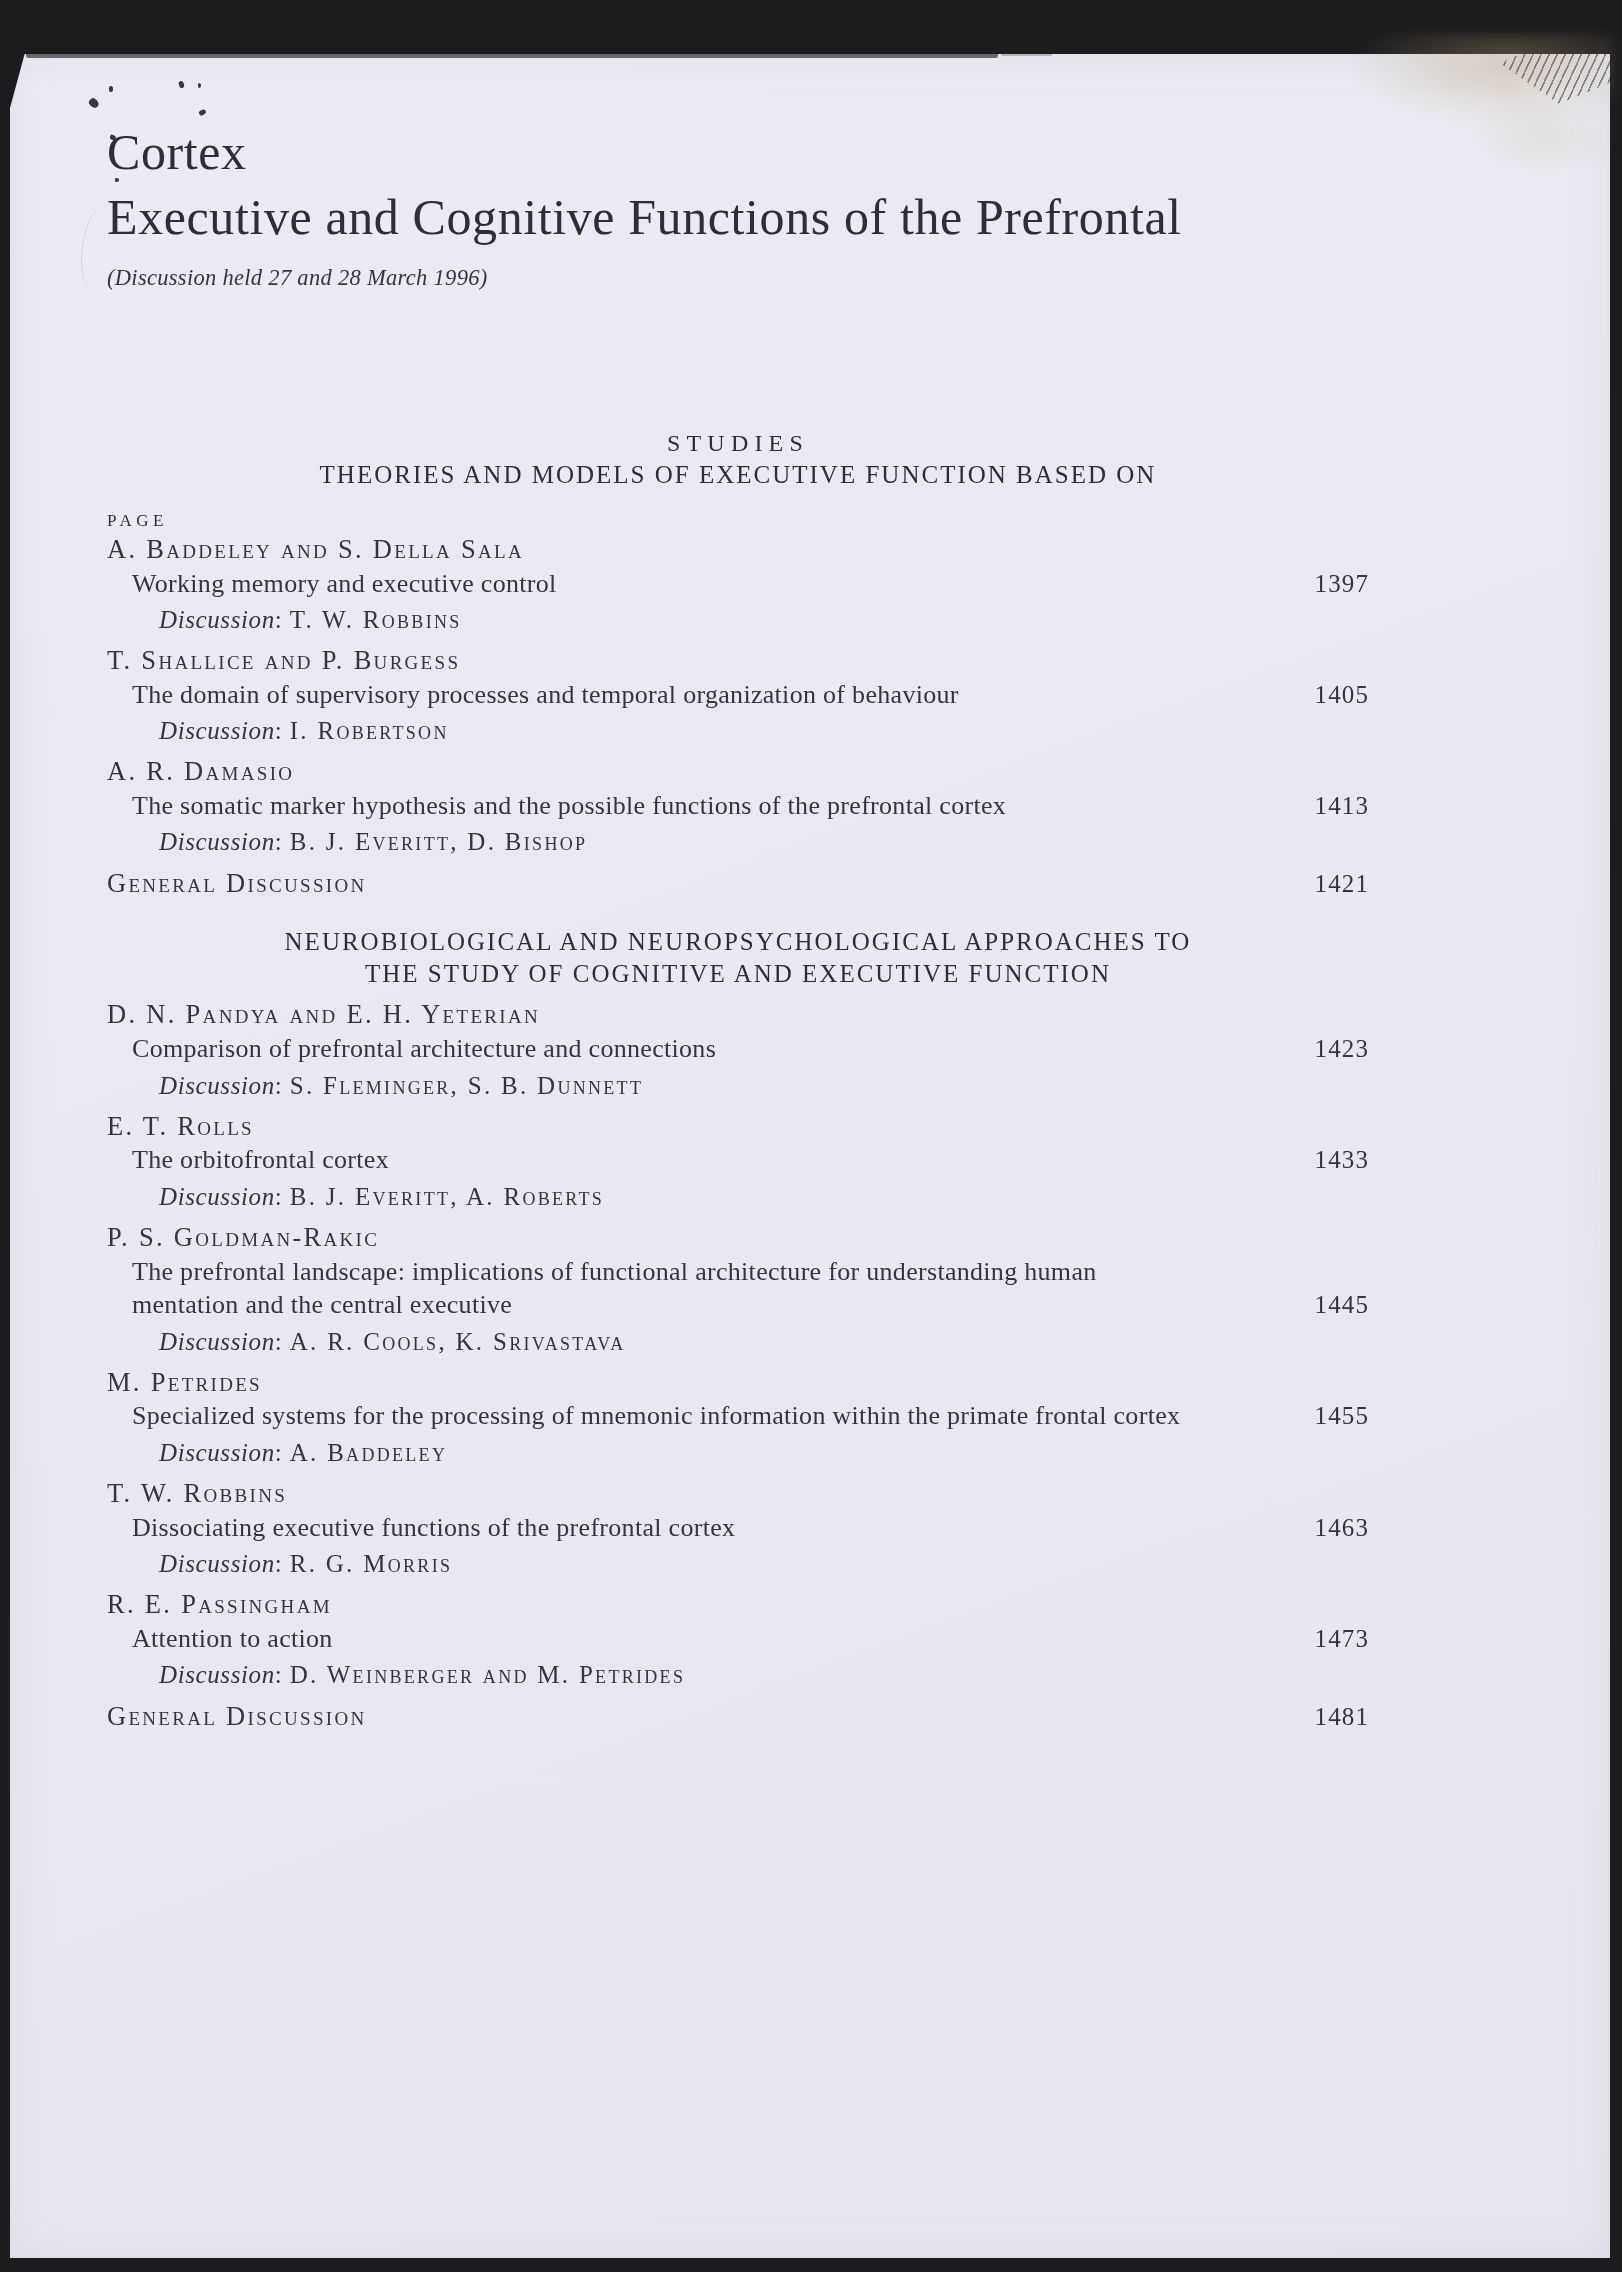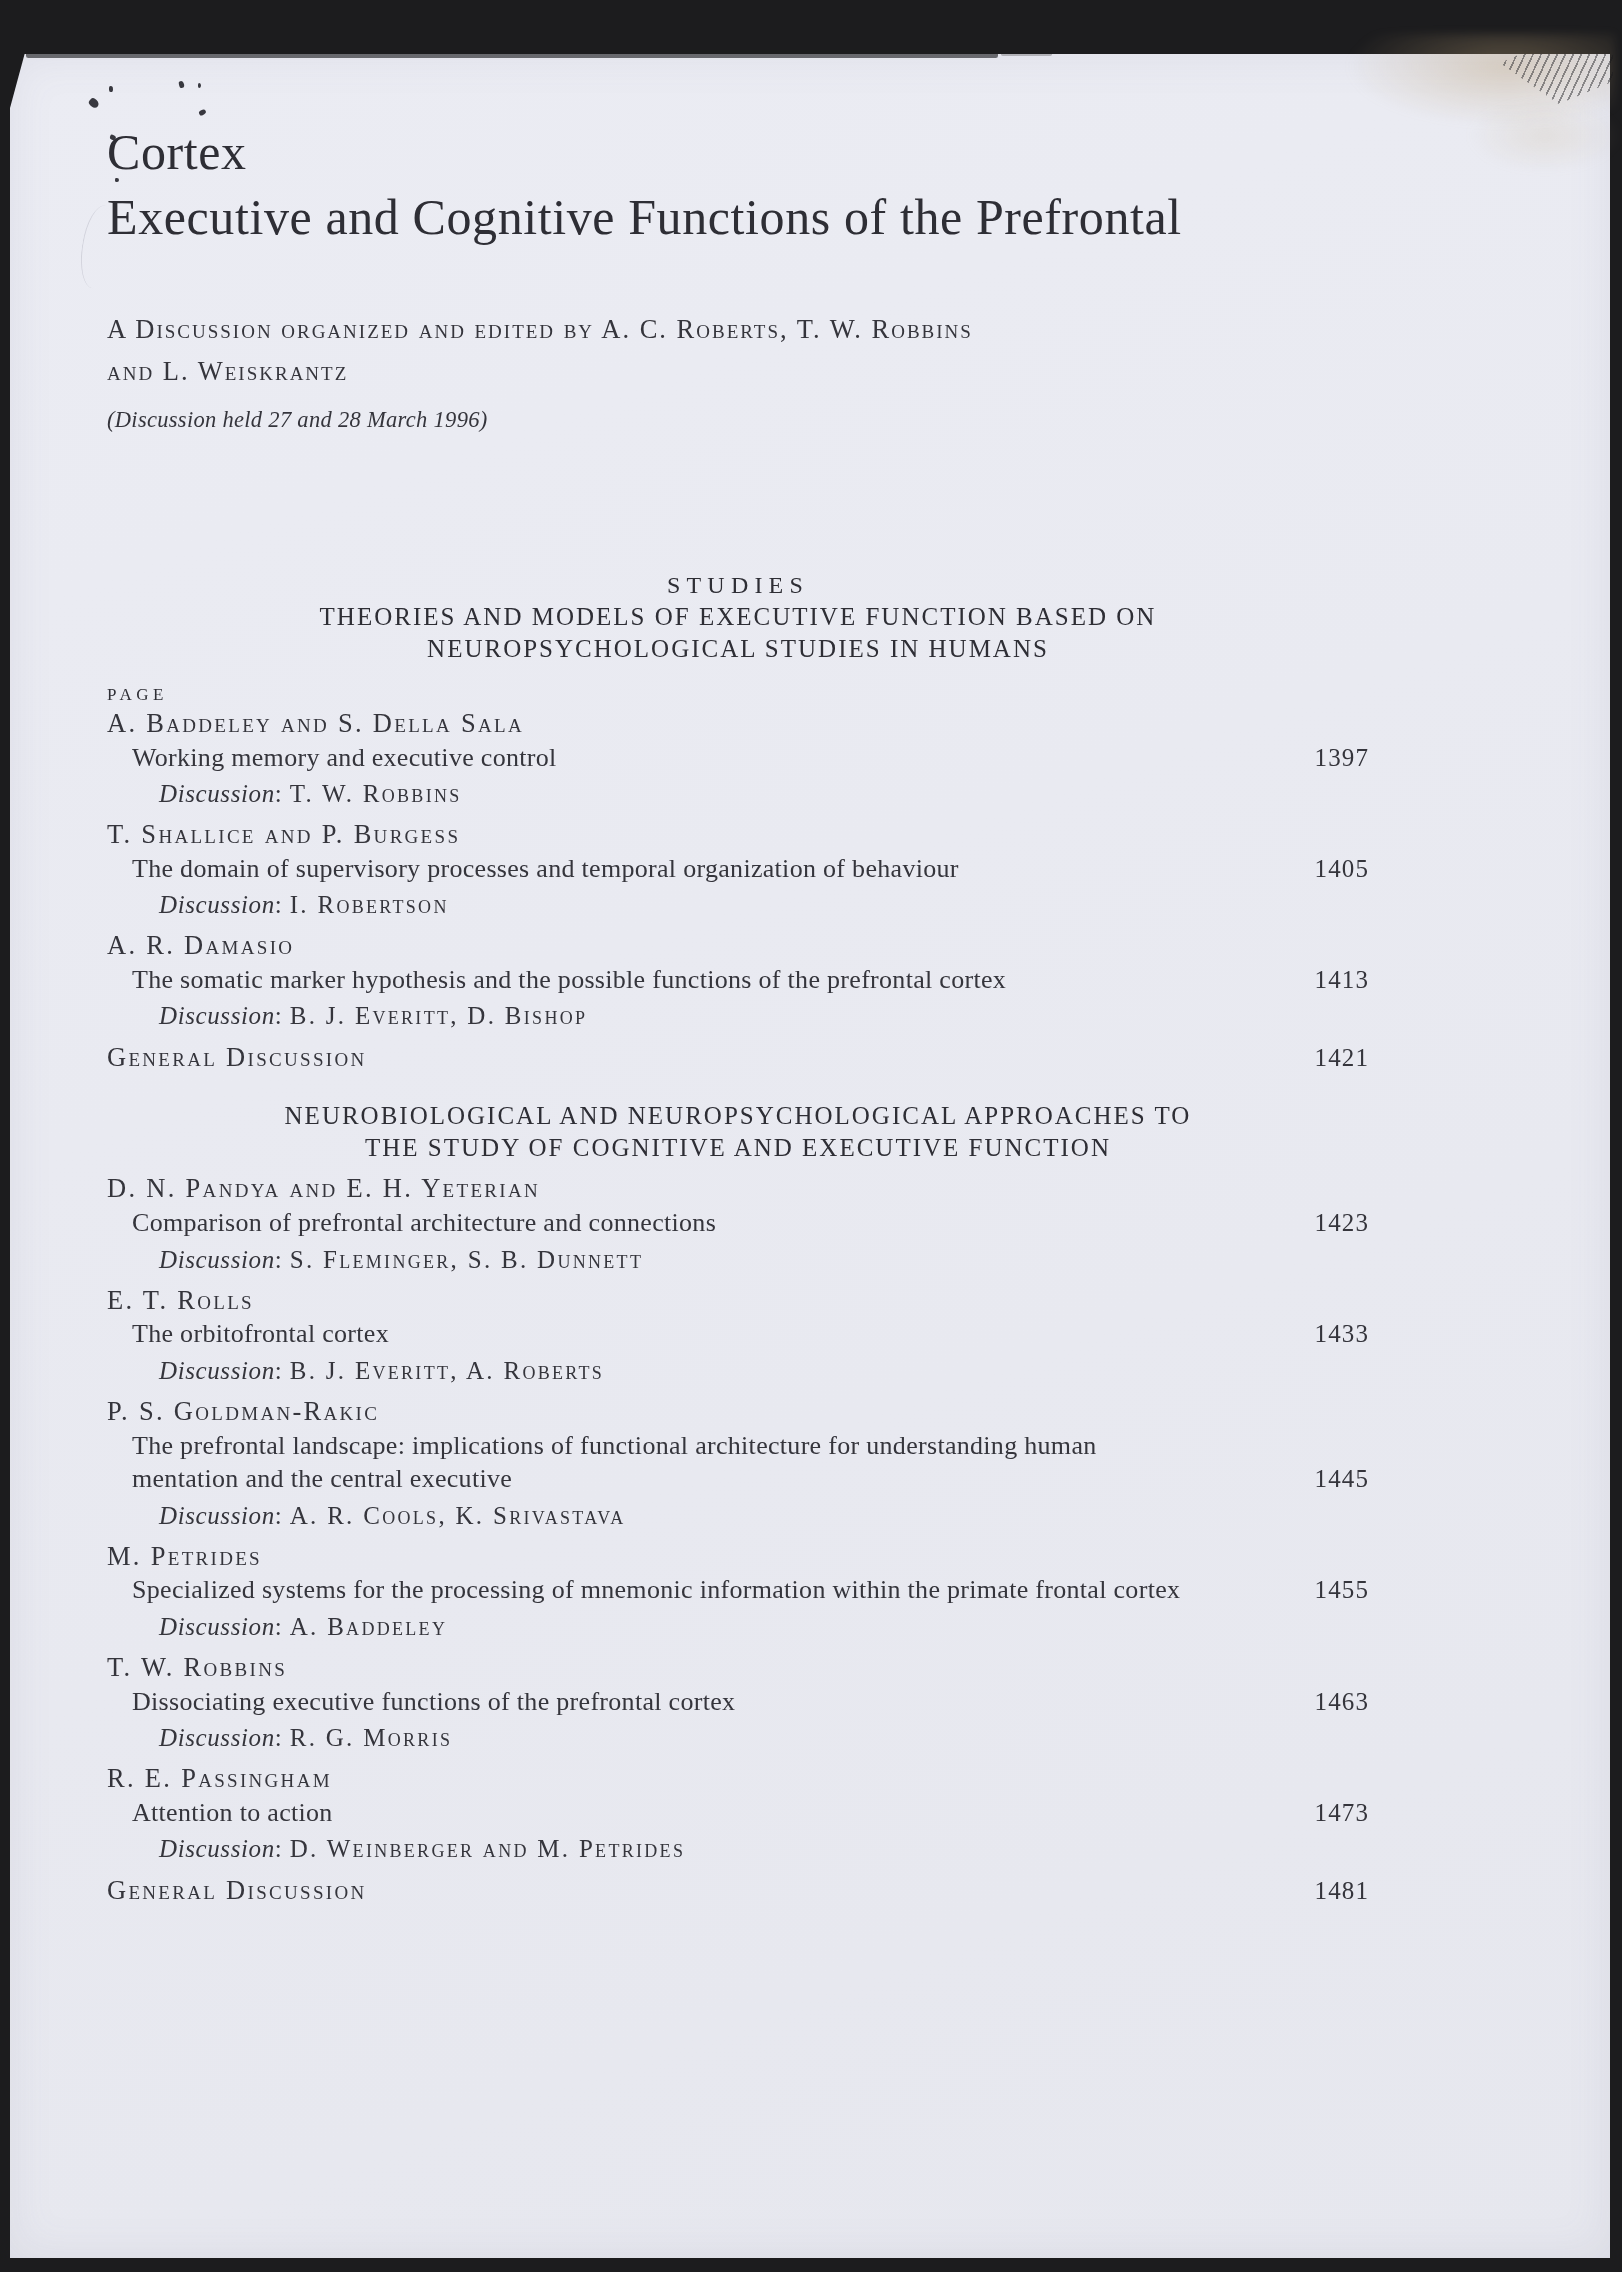--- a/index.html
+++ b/index.html
@@ -101,32 +101,27 @@
   <div class="speck" style="left:100px;top:81px;width:6.2px;height:4.5px;transform:rotate(20deg);"></div>
   <div class="speck" style="left:105px;top:124px;width:4px;height:4px;"></div>
 
   <div class="content">
 
     <div class="doc-title">
       <div>Cortex</div>
       <div>Executive and Cognitive Functions of the Prefrontal</div>
     </div>
 
-    <div class="editors">
-      <div>A Discussion organized and edited by A. C. Roberts, T. W. Robbins</div>
-      <div>and L. Weiskrantz</div>
-    </div>
 
     <div class="date-note">(Discussion held 27 and 28 March 1996)</div>
 
     <div class="contents-heading">STUDIES</div>
 
     <div class="section-heading">
       <div>THEORIES AND MODELS OF EXECUTIVE FUNCTION BASED ON</div>
-      <div>NEUROPSYCHOLOGICAL STUDIES IN HUMANS</div>
     </div>
 
     <div class="page-label">PAGE</div>
 
     <div class="entry first">
       <div class="authors sc">A. Baddeley and S. Della Sala</div>
       <div class="trow">
         <div class="etitle-wrap">
             <div class="etitle">Working memory and executive control</div>
           </div>

